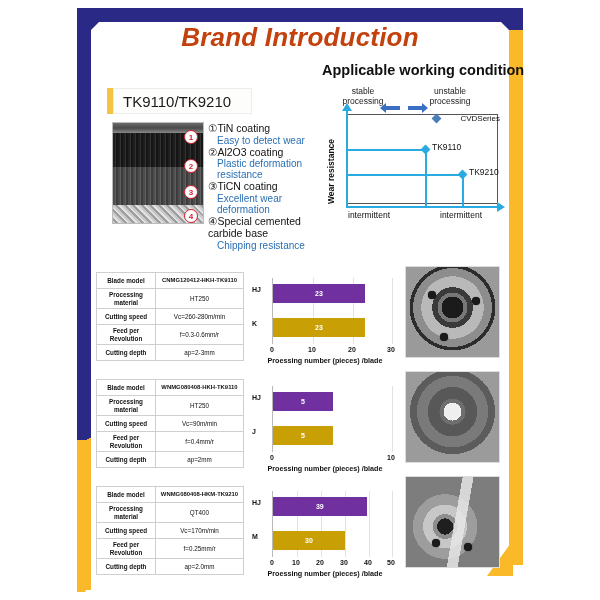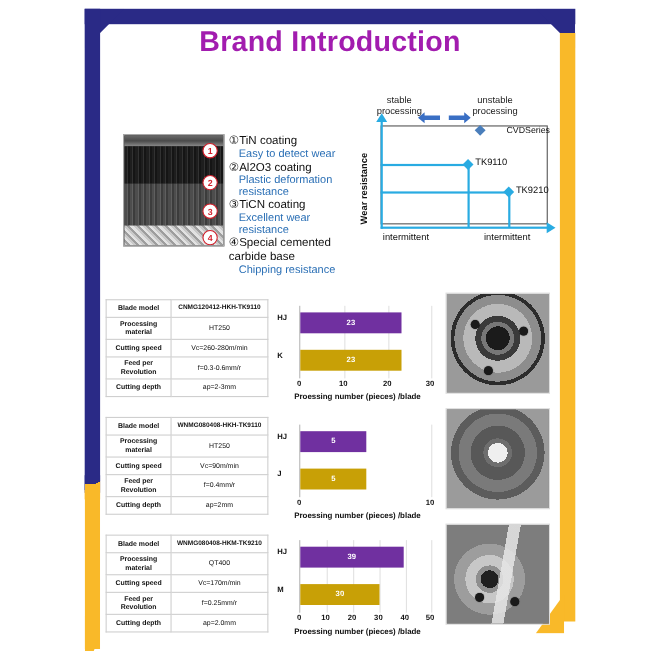--- a/index.html
+++ b/index.html
@@ -64,22 +64,23 @@
     width: 26px; height: 36px;
     background: #f9b929;
     clip-path: polygon(100% 0, 100% 100%, 0 100%);
   }
 
   
   .page-title {
     position: absolute; left: 77px; top: 22px;
     width: 446px;
     text-align: center;
-    font-size: 26px; font-weight: bold; color: #a21caf;
+    font-size: 26px; font-weight: bold; color: #c2410c;
     letter-spacing: 0.2px;
+    font-style: italic;
   }
   .sec-title {
     position: absolute;
     font-size: 14.5px; font-weight: bold; color: #111;
   }
   .sec-title.left  { left: 107px; top: 62px; }
   .sec-title.right { left: 322px; top: 62px; }
 
   .app-title {
     position: absolute; left: 77px; top: 232px;
@@ -291,44 +292,49 @@
   <div class="frame-blue-left"></div>
   <div class="frame-left-notch"></div>
   <div class="frame-yellow-left"></div>
   <div class="frame-left-foot"></div>
   <div class="frame-yellow-right"></div>
   <div class="frame-right-notch"></div>
 
   <div class="page-title">Brand Introduction</div>
 
 
+  <div class="badge-wrap">
+    <div class="badge-bar"></div>
+    <div class="badge-box">TK9110/TK9210</div>
+  </div>
 
   <div class="micro">
     <div class="m-l1"></div>
     <div class="m-l2"></div>
     <div class="m-l3"></div>
     <div class="m-l4"></div>
     <div class="m-num" style="top:7px">1</div>
     <div class="m-num" style="top:36px">2</div>
     <div class="m-num" style="top:62px">3</div>
     <div class="m-num" style="top:86px">4</div>
   </div>
 
   <div class="coat-list">
     <div class="coat-main">①TiN coating</div>
     <div class="coat-sub">Easy to detect wear</div>
     <div class="coat-main">②Al2O3 coating</div>
     <div class="coat-sub">Plastic deformation resistance</div>
     <div class="coat-main">③TiCN coating</div>
-    <div class="coat-sub">Excellent wear resistance</div>
+    <div class="coat-sub">Excellent wear deformation</div>
     <div class="coat-main">④Special cemented</div>
     <div class="coat-main">carbide base</div>
     <div class="coat-sub">Chipping resistance</div>
   </div>
 
+  <div class="sec-title right">Applicable working condition</div>
 
   <div class="wc">
     <div class="wc-lbl" style="left:16px; top:0; width:50px;">
       <span>stable</span><br>
       <span>processing</span>
     </div>
     <div class="wc-lbl" style="left:100px; top:0; width:56px;">
       <span>unstable</span><br>
       <span>processing</span>
     </div>

